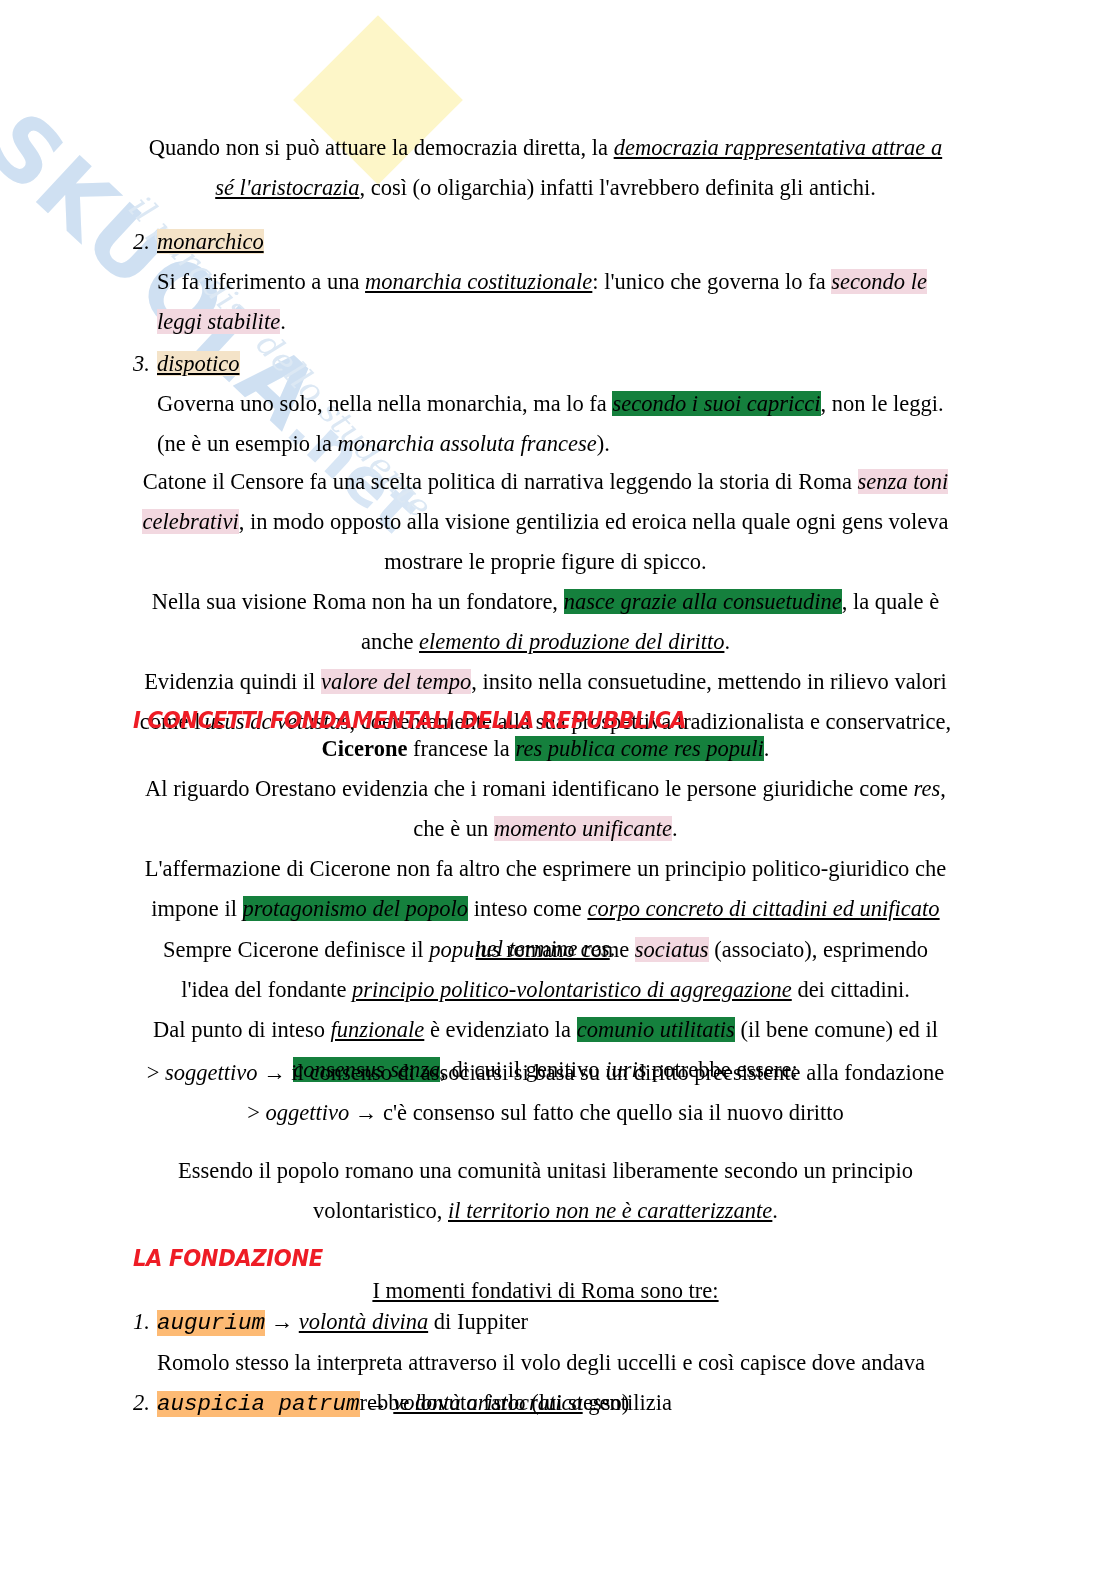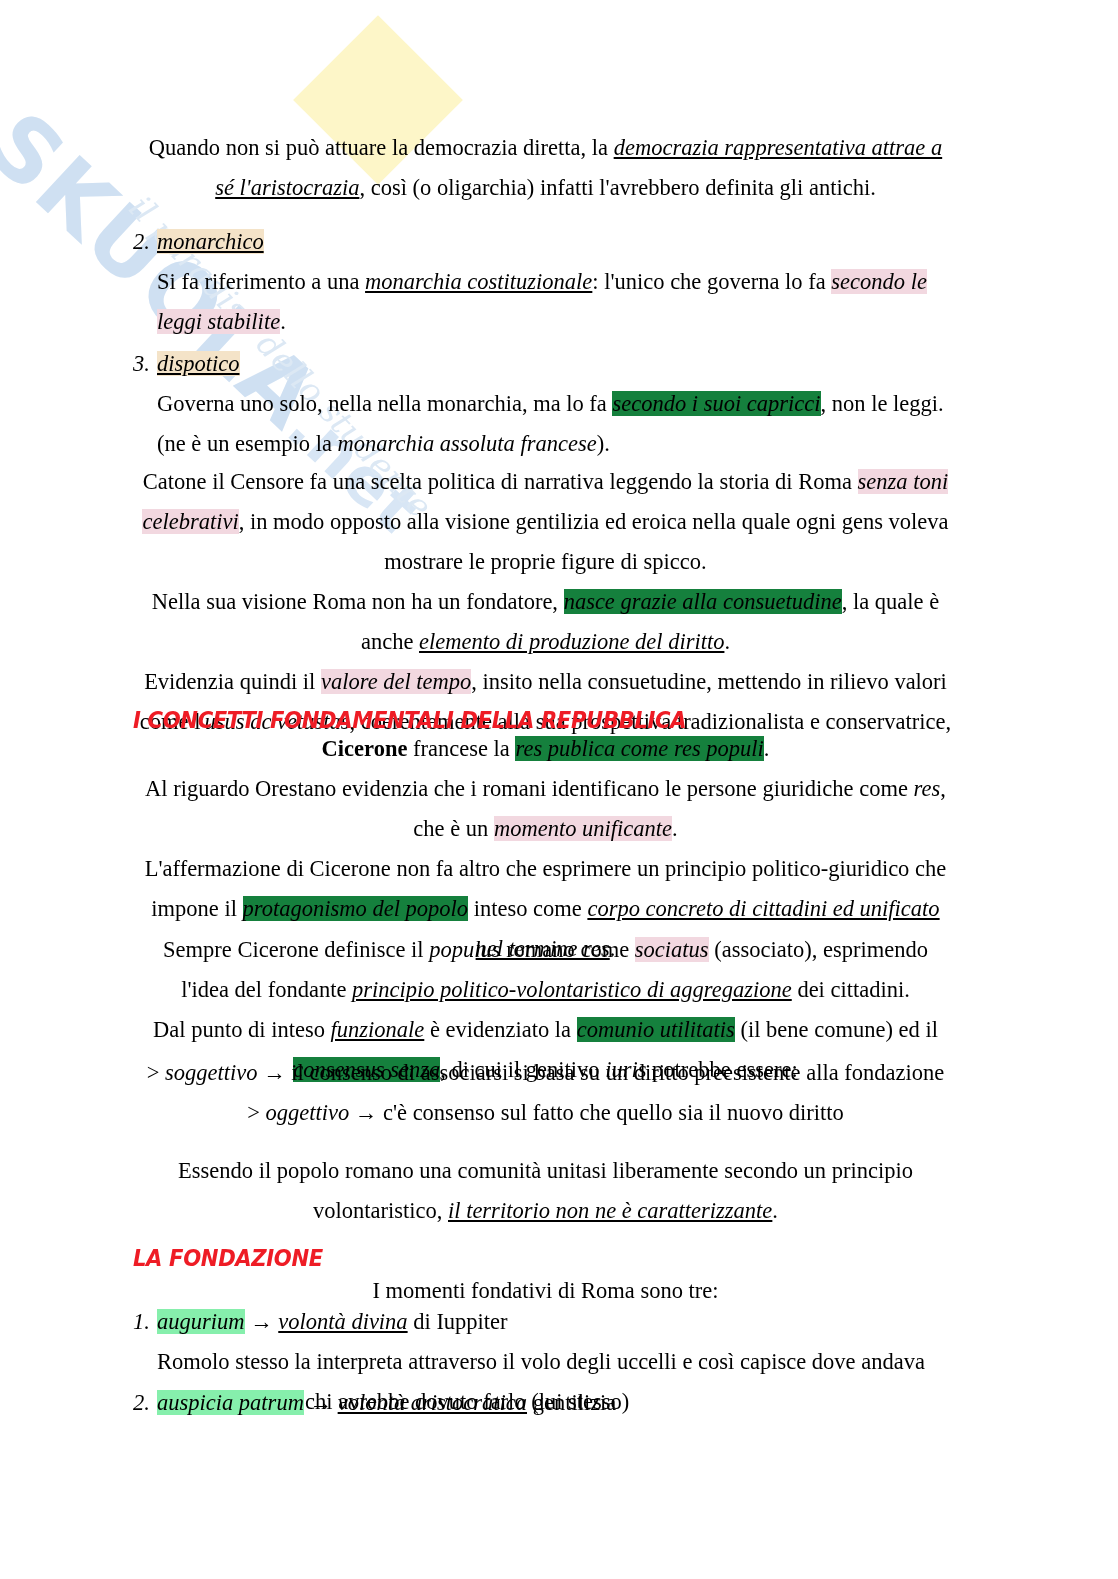--- a/index.html
+++ b/index.html
@@ -119,21 +119,21 @@
     white-space: nowrap;
   }
 
   
   .it { font-style: italic; }
   .bd { font-weight: bold; }
   .it-ul { font-style: italic; text-decoration: underline; }
 
   .hl-pink   { background-color: #f2d8e0; }
   .hl-purple { background-color: #15803d; }
-  .hl-peach  { background-color: #86efac; }
+  .hl-peach  { background-color: #fdba74; font-family: Liberation Mono, monospace; }
   .hl-tan    { background-color: #f4e3c8; }
 </style>
 </head>
 <body>
 
 <div class="page">
 
   <div class="watermark">
     <div class="wm-diamond"></div>
     <div class="wm-brand"><span>SKUOLA</span><span class="dot">.net</span></div>
@@ -195,21 +195,21 @@
       <span>→</span>
       <span>c'è consenso sul fatto che quello sia il nuovo diritto</span>
     </div>
 
     <div class="block para" style="top:1151px;">
       <span>Essendo il popolo romano una comunità unitasi liberamente secondo un principio volontaristico, </span><span class="it-ul">il territorio non ne è caratterizzante</span><span>.</span>
     </div>
 
     <div class="block heading" style="top:1238px;">LA FONDAZIONE</div>
 
-    <div class="block para" style="top:1271px;">I momenti fondativi di Roma sono tre:</div>
+    <div class="block para" style="top:1271px;text-decoration:underline;">I momenti fondativi di Roma sono tre:</div>
 
     <div class="block li" style="top:1302px;">
       <span class="num">1.</span>
       <div class="li-body">
         <span class="it hl-peach">augurium</span>
         <span>→</span>
         <span class="it-ul">volontà divina</span><span> di Iuppiter</span><br>
         <span>Romolo stesso la interpreta attraverso il volo degli uccelli e così capisce dove andava fondata Roma e chi avrebbe dovuto farlo (lui stesso)</span>
       </div>
     </div>

